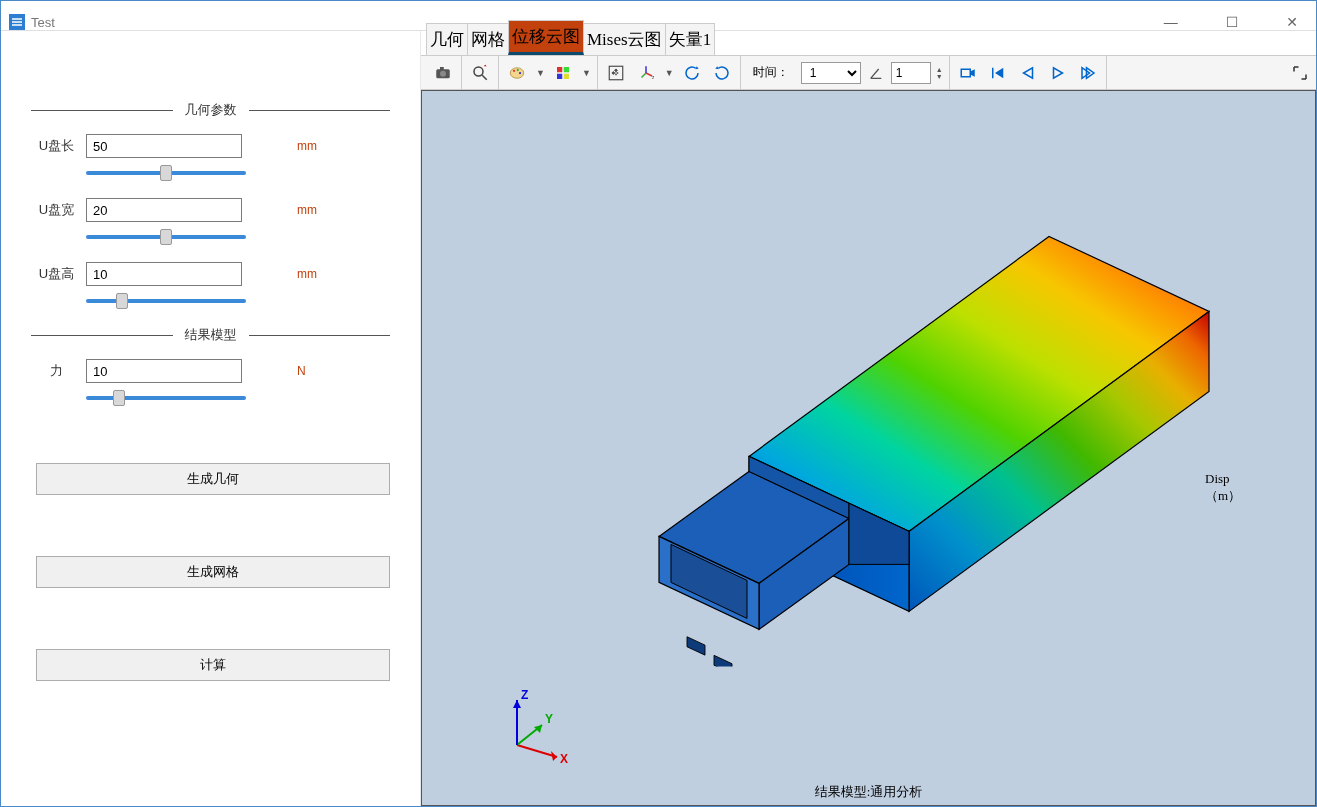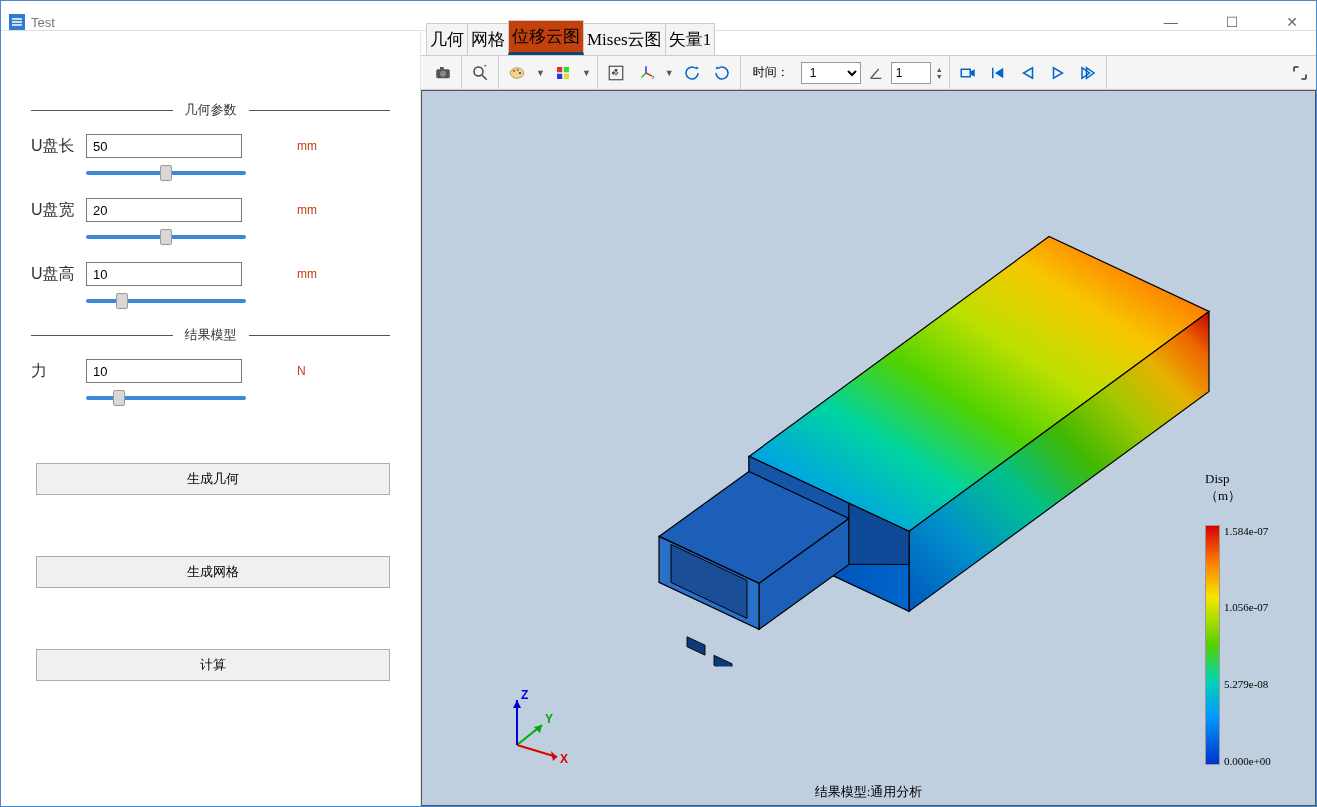--- a/index.html
+++ b/index.html
@@ -9,21 +9,21 @@
 .titlebar .logo { width: 16px; height: 16px; background: #2d7dd2; display: inline-flex; align-items: center; justify-content: center; color: #fff; font-size: 10px; border-radius: 2px; margin-right: 6px; }
 .titlebar .title { color: #777; font-size: 13px; }
 .titlebar .win-controls { margin-left: auto; display: flex; gap: 28px; color: #666; font-size: 14px; }
 .titlebar .win-controls span { cursor: pointer; padding: 0 10px; }
 .body { flex: 1; display: flex; }
 .left-panel { width: 420px; padding: 50px 30px 20px 30px; border-right: 1px solid #e8e8e8; }
 .section-title { display: flex; align-items: center; margin: 20px 0 15px; }
 .section-title .line { flex: 1; height: 1px; background: #555; }
 .section-title .text { padding: 0 12px; font-size: 13px; color: #333; }
 .param-row { display: flex; align-items: center; margin-bottom: 6px; }
-.param-label { width: 55px; text-align: left; font-size: 16px; color: #333; padding-right: 4px; }
+.param-label { width: 55px; text-align: center; font-size: 13px; color: #333; padding-right: 4px; }
 .param-input { width: 156px; height: 24px; border: 1px solid #7a7a7a; padding: 2px 6px; font-size: 13px; }
 .param-unit { margin-left: 55px; font-size: 12px; color: #c2410c; }
 .slider-row { margin-left: 55px; margin-bottom: 20px; }
 .slider { width: 160px; height: 4px; -webkit-appearance: none; background: #3b8ad9; outline: none; border-radius: 2px; }
 .slider::-webkit-slider-thumb { -webkit-appearance: none; width: 12px; height: 16px; background: #d8d8d8; border: 1px solid #999; border-radius: 2px; cursor: pointer; }
 .btn-row { display: flex; gap: 61px; margin-top: 60px; padding-left: 5px; flex-direction: column; }
 .btn { height: 32px; padding: 0 12px; background: #f0f0f0; border: 1px solid #adadad; font-size: 13px; cursor: pointer; }
 .right-panel { flex: 1; display: flex; flex-direction: column; }
 .tabs-row { height: 25px; display: flex; border-bottom: 1px solid #ccc; padding-left: 5px; align-items: flex-end; }
 .tab { padding: 4px 3px; border: 1px solid #ccc; border-bottom: none; background: #f4f4f4; font-size: 17px; margin-right: -1px; cursor: pointer; font-family: Liberation Serif, serif; }
@@ -302,28 +302,19 @@
           <line x1="20" y1="60" x2="20" y2="15" stroke="#00d" stroke-width="2"></line>
           <polygon points="20,15 16,23 24,23" fill="#00d"></polygon>
           <text x="24" y="14" fill="#00d" font-size="12" font-weight="bold">Z</text>
         </svg>
 
         <div class="legend">
           <div class="legend-title">
             <span>Disp</span><br>
             <span>（m）</span>
           </div>
-          <div class="legend-bar-wrap">
-            <div class="legend-bar"></div>
-            <div class="legend-ticks">
-              <span>1.584e-07</span>
-              <span>1.056e-07</span>
-              <span>5.279e-08</span>
-              <span>0.000e+00</span>
-            </div>
-          </div>
         </div>
 
         <div class="footer-text">结果模型:通用分析</div>
       </div>
     </div>
   </div>
 </div>
 
 </body></html>

